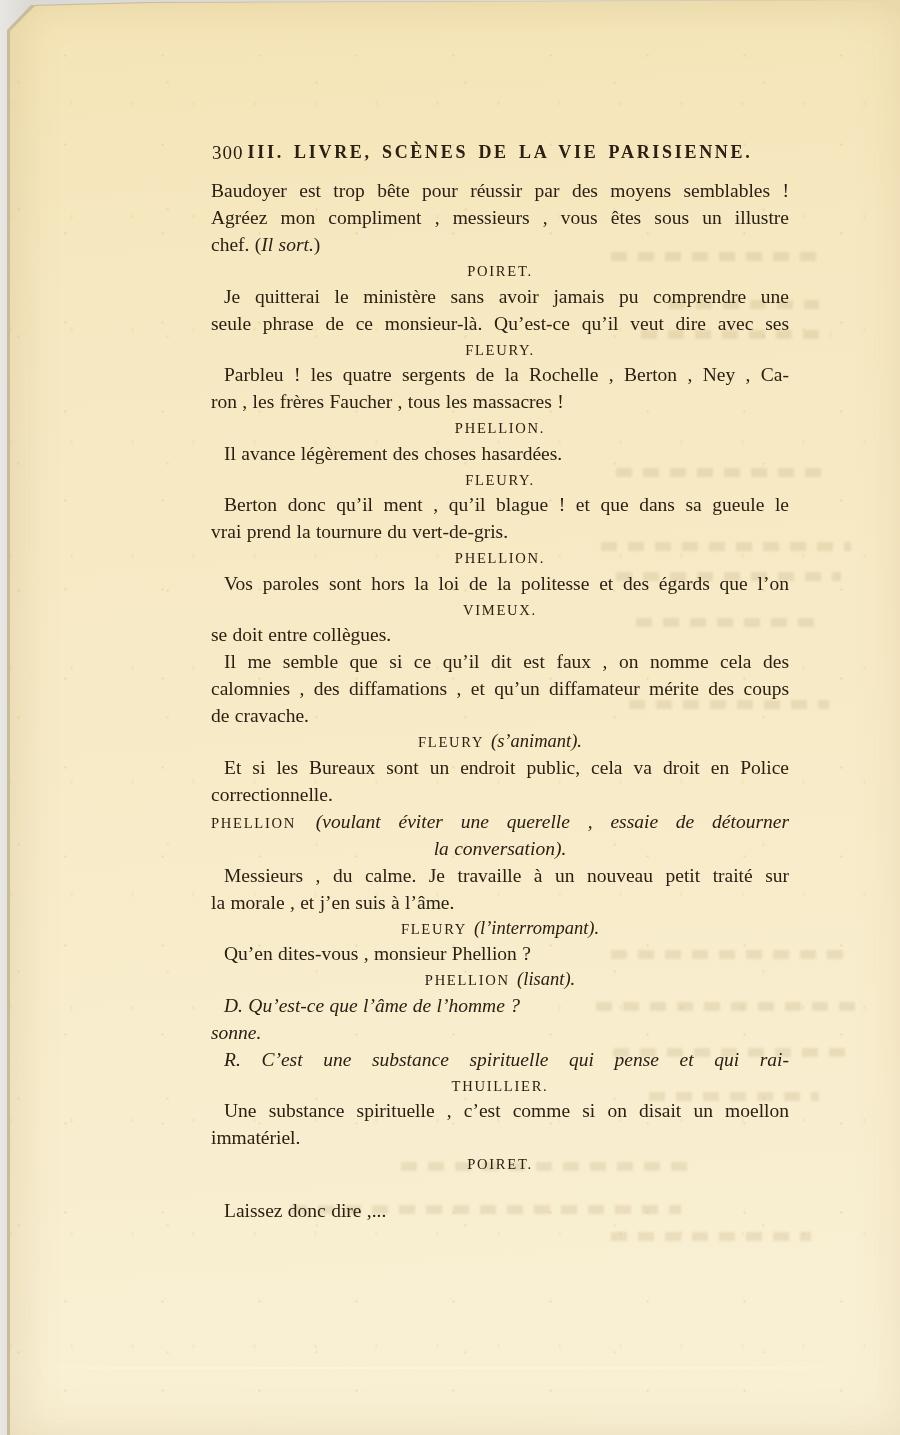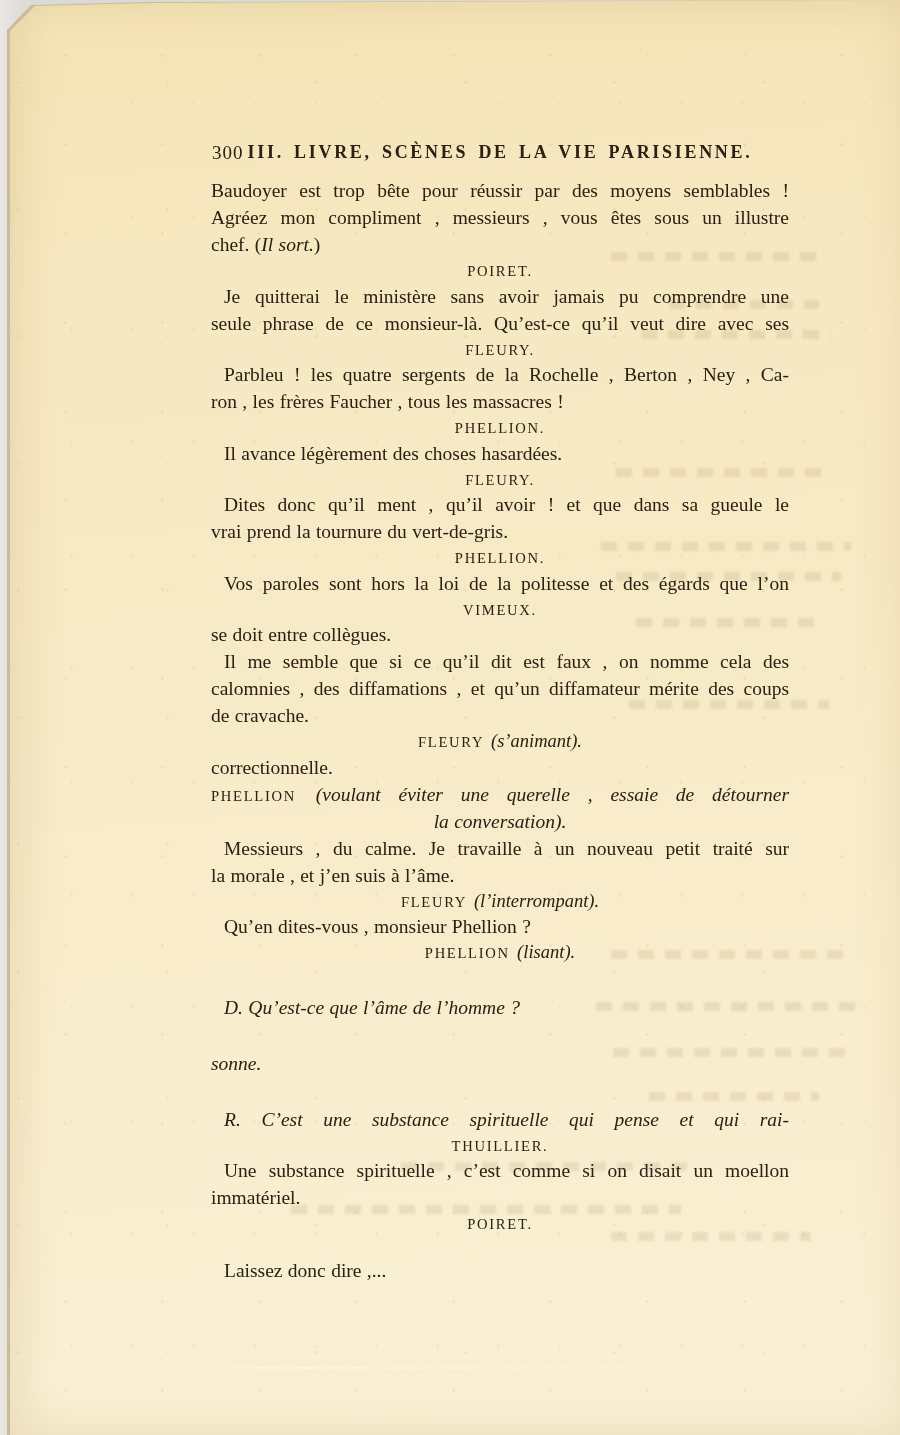--- a/index.html
+++ b/index.html
@@ -36,21 +36,21 @@
 
   .line{height:27px;line-height:27px;font-size:19.5px;text-align:justify;text-align-last:left;
         word-spacing:.5px;}
   .line.j{text-align-last:justify;}
   .line.c{text-align:center;text-align-last:center;}
   .line.ind{text-indent:13px;}
   .line.sp{height:24.5px;line-height:24.5px;}
   .caps{font-size:14.6px;letter-spacing:1.7px;word-spacing:2px;}
   .it{font-style:italic;}
   .sp .it{font-size:18.5px;}
-  .it-line{font-style:italic;margin-top:29px;}
+  .it-line{font-style:italic;}
   .last{margin-top:21px;}
 </style>
 </head>
 <body>
 
 <div class="scan">
   <div class="paper-edge"></div>
   <div class="paper">
     <div class="texture"></div>
 
@@ -83,30 +83,31 @@
       <div class="line"><span>chef. (</span><span class="it">Il sort.</span><span>)</span></div>
       <div class="line c sp"><span class="caps">POIRET.</span></div>
       <div class="line j ind"><span>Je quitterai le ministère sans avoir jamais pu comprendre une</span></div>
       <div class="line j"><span>seule phrase de ce monsieur-là. Qu’est-ce qu’il veut dire avec ses</span></div>
       <div class="line c sp"><span class="caps">FLEURY.</span></div>
       <div class="line j ind"><span>Parbleu ! les quatre sergents de la Rochelle , Berton , Ney , Ca-</span></div>
       <div class="line"><span>ron , les frères Faucher , tous les massacres !</span></div>
       <div class="line c sp"><span class="caps">PHELLION.</span></div>
       <div class="line ind"><span>Il avance légèrement des choses hasardées.</span></div>
       <div class="line c sp"><span class="caps">FLEURY.</span></div>
-      <div class="line j ind"><span>Dites donc qu’il ment , qu’il avoir ! et que dans sa gueule le</span></div>
+      <div class="line j ind"><span>Berton donc qu’il ment , qu’il blague ! et que dans sa gueule le</span></div>
       <div class="line"><span>vrai prend la tournure du vert-de-gris.</span></div>
       <div class="line c sp"><span class="caps">PHELLION.</span></div>
       <div class="line j ind"><span>Vos paroles sont hors la loi de la politesse et des égards que l’on</span></div>
       <div class="line c sp"><span class="caps">VIMEUX.</span></div>
       <div class="line"><span>se doit entre collègues.</span></div>
       <div class="line j ind"><span>Il me semble que si ce qu’il dit est faux , on nomme cela des</span></div>
       <div class="line j"><span>calomnies , des diffamations , et qu’un diffamateur mérite des coups</span></div>
       <div class="line"><span>de cravache.</span></div>
       <div class="line c sp"><span class="caps">FLEURY </span><span class="it">(s’animant).</span></div>
+      <div class="line j ind"><span>Et si les Bureaux sont un endroit public, cela va droit en Police</span></div>
       <div class="line"><span>correctionnelle.</span></div>
       <div class="line j"><span class="caps">PHELLION </span><span class="it">(voulant éviter une querelle , essaie de détourner</span></div>
       <div class="line c"><span class="it">la conversation).</span></div>
       <div class="line j ind"><span>Messieurs , du calme. Je travaille à un nouveau petit traité sur</span></div>
       <div class="line"><span>la morale , et j’en suis à l’âme.</span></div>
       <div class="line c sp"><span class="caps">FLEURY </span><span class="it">(l’interrompant).</span></div>
       <div class="line ind"><span>Qu’en dites-vous , monsieur Phellion ?</span></div>
       <div class="line c sp"><span class="caps">PHELLION </span><span class="it">(lisant).</span></div>
       <div class="line ind it-line"><span>D. Qu’est-ce que l’âme de l’homme ?</span></div>
       <div class="line it-line"><span>sonne.</span></div>

